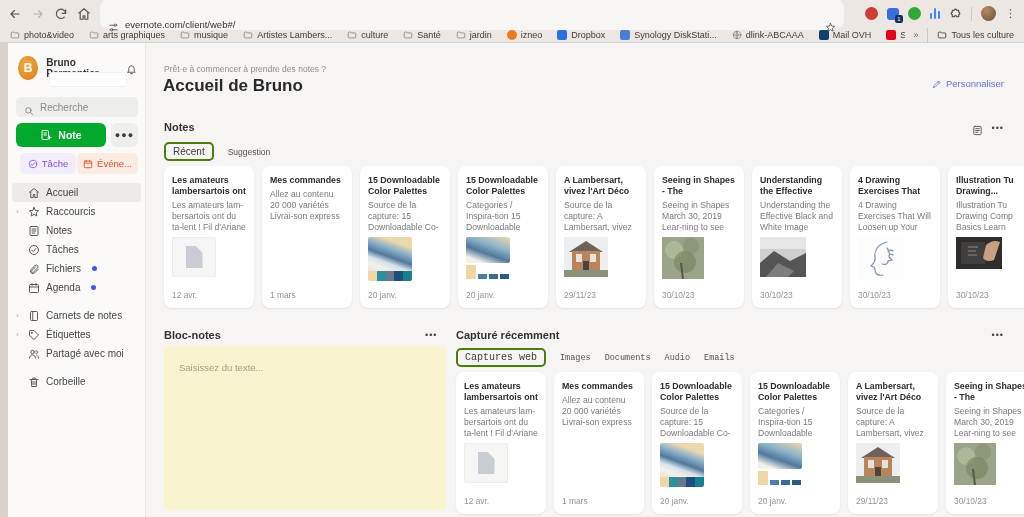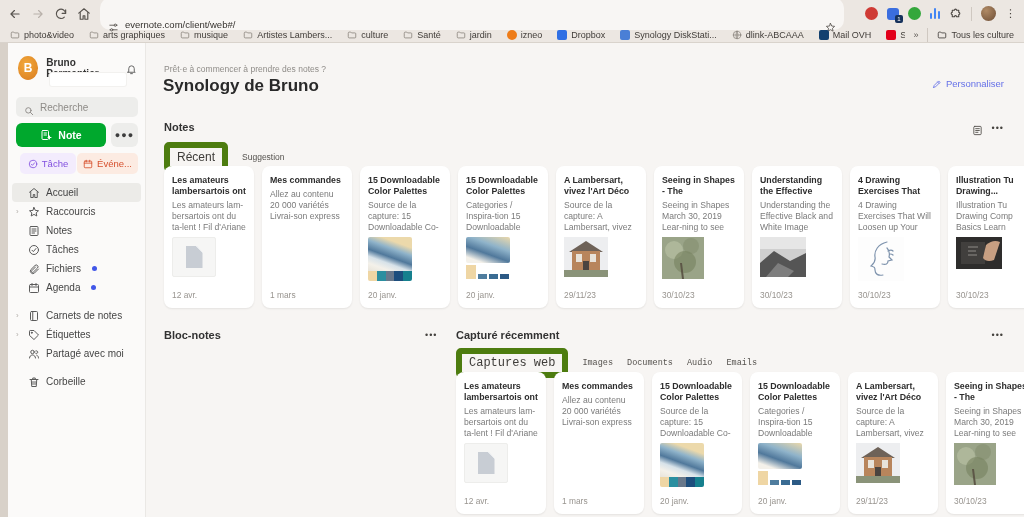--- a/index.html
+++ b/index.html
@@ -78,21 +78,21 @@
   .personalize .p-ic { width:10px; height:10px; }
   .p-ic svg { width:100%; height:100%; }
   .section-title { font-size:11px; font-weight:bold; color:#323232; }
   .notes-title { position:absolute; left:17px; top:78px; }
   .section-right { position:absolute; right:20px; top:79px; display:flex; align-items:center; gap:9px; color:#56534f; }
   .view-ic { width:11px; height:11px; }
   .view-ic svg { width:100%; height:100%; }
   .dots { font-size:9px; letter-spacing:1px; color:#46433f; }
   .tabs-row { position:absolute; display:flex; align-items:center; gap:14px; }
   .notes-tabs { left:17px; top:99px; }
-  .tab-pill { border:6px solid #4d7c0f; border-radius:5px; padding:2px 7px; font-size:12px; color:#3e3c39; }
+  .tab-pill { border:2px solid #4d7c0f; border-radius:5px; padding:2px 7px; font-size:10px; color:#3e3c39; }
   .tab-plain { font-size:8.5px; color:#55524e; }
   .cards-row { position:absolute; display:flex; gap:8px; }
   .notes-cards { left:17px; top:123px; }
   .captured-cards { left:309px; top:329px; }
   .card { width:90px; height:142px; background:#fff; border-radius:8px; box-shadow:0 1px 2px rgba(0,0,0,.08); padding:9px 8px 8px; display:flex; flex-direction:column; flex:0 0 auto; }
   .card-title { font-size:8.8px; font-weight:bold; color:#2d2d2d; line-height:11px; max-height:22px; overflow:hidden; }
   .card-body { font-size:8.6px; color:#7a7a7a; line-height:11px; margin-top:3px; max-height:33px; overflow:hidden; }
   .card-date { font-size:8.4px; color:#98948f; margin-top:auto; }
   .thumb { margin-top:4px; margin-bottom:4px; }
   .thumb svg { display:block; }
@@ -375,21 +375,21 @@
           <span class="n-ic"><svg viewBox="0 0 24 24" fill="none" stroke="currentColor" stroke-width="2" stroke-linecap="round" stroke-linejoin="round">
               <path d="M4 7h16M9.5 7V4h5v3M6.5 7l1 14h9l1-14M10 11v6M14 11v6"></path>
             </svg></span>
           <span>Corbeille</span>
         </div>
       </div>
   </div>
 
   <div class="main">
     <div class="greeting">Prêt·e à commencer à prendre des notes ?</div>
-    <div class="page-title">Synology de Bruno</div>
+    <div class="page-title">Accueil de Bruno</div>
     <div class="personalize">
       <span class="p-ic"><svg viewBox="0 0 24 24" fill="none" stroke="currentColor" stroke-width="2" stroke-linecap="round" stroke-linejoin="round">
             <path d="M4 20l1.2-4.5L16 4.7l3.3 3.3L8.5 18.8 4 20zM13.5 7.2l3.3 3.3"></path>
           </svg></span>
       <span>Personnaliser</span>
     </div>
 
     <div class="section-title notes-title">Notes</div>
     <div class="section-right">
       <span class="view-ic"><svg viewBox="0 0 24 24" fill="none" stroke="currentColor" stroke-width="2" stroke-linecap="round" stroke-linejoin="round">
@@ -513,20 +513,23 @@
               <path d="M30 8c5-4 9-5 14-3l-6 18c-5 2-9 1-11-2z" fill="#c79f82"></path>
               <path d="M12 10h10M12 14h8M12 18h9" stroke="#8f8c88" stroke-width="1"></path>
             </svg>
           </div>
           <div class="card-date">30/10/23</div>
         </div>
       </div>
 
     <div class="section-title scratch-title">Bloc-notes</div>
     <div class="dots scratch-dots">•••</div>
+    <div class="scratch-pad">
+      <textarea placeholder="Saisissez du texte..." style=""></textarea>
+    </div>
 
     <div class="section-title captured-title">Capturé récemment</div>
     <div class="dots captured-dots">•••</div>
     <div class="tabs-row captured-tabs">
       <span class="tab-pill">Captures web</span>
       <span class="tab-plain">Images</span>
       <span class="tab-plain">Documents</span>
       <span class="tab-plain">Audio</span>
       <span class="tab-plain">Emails</span>
     </div>

